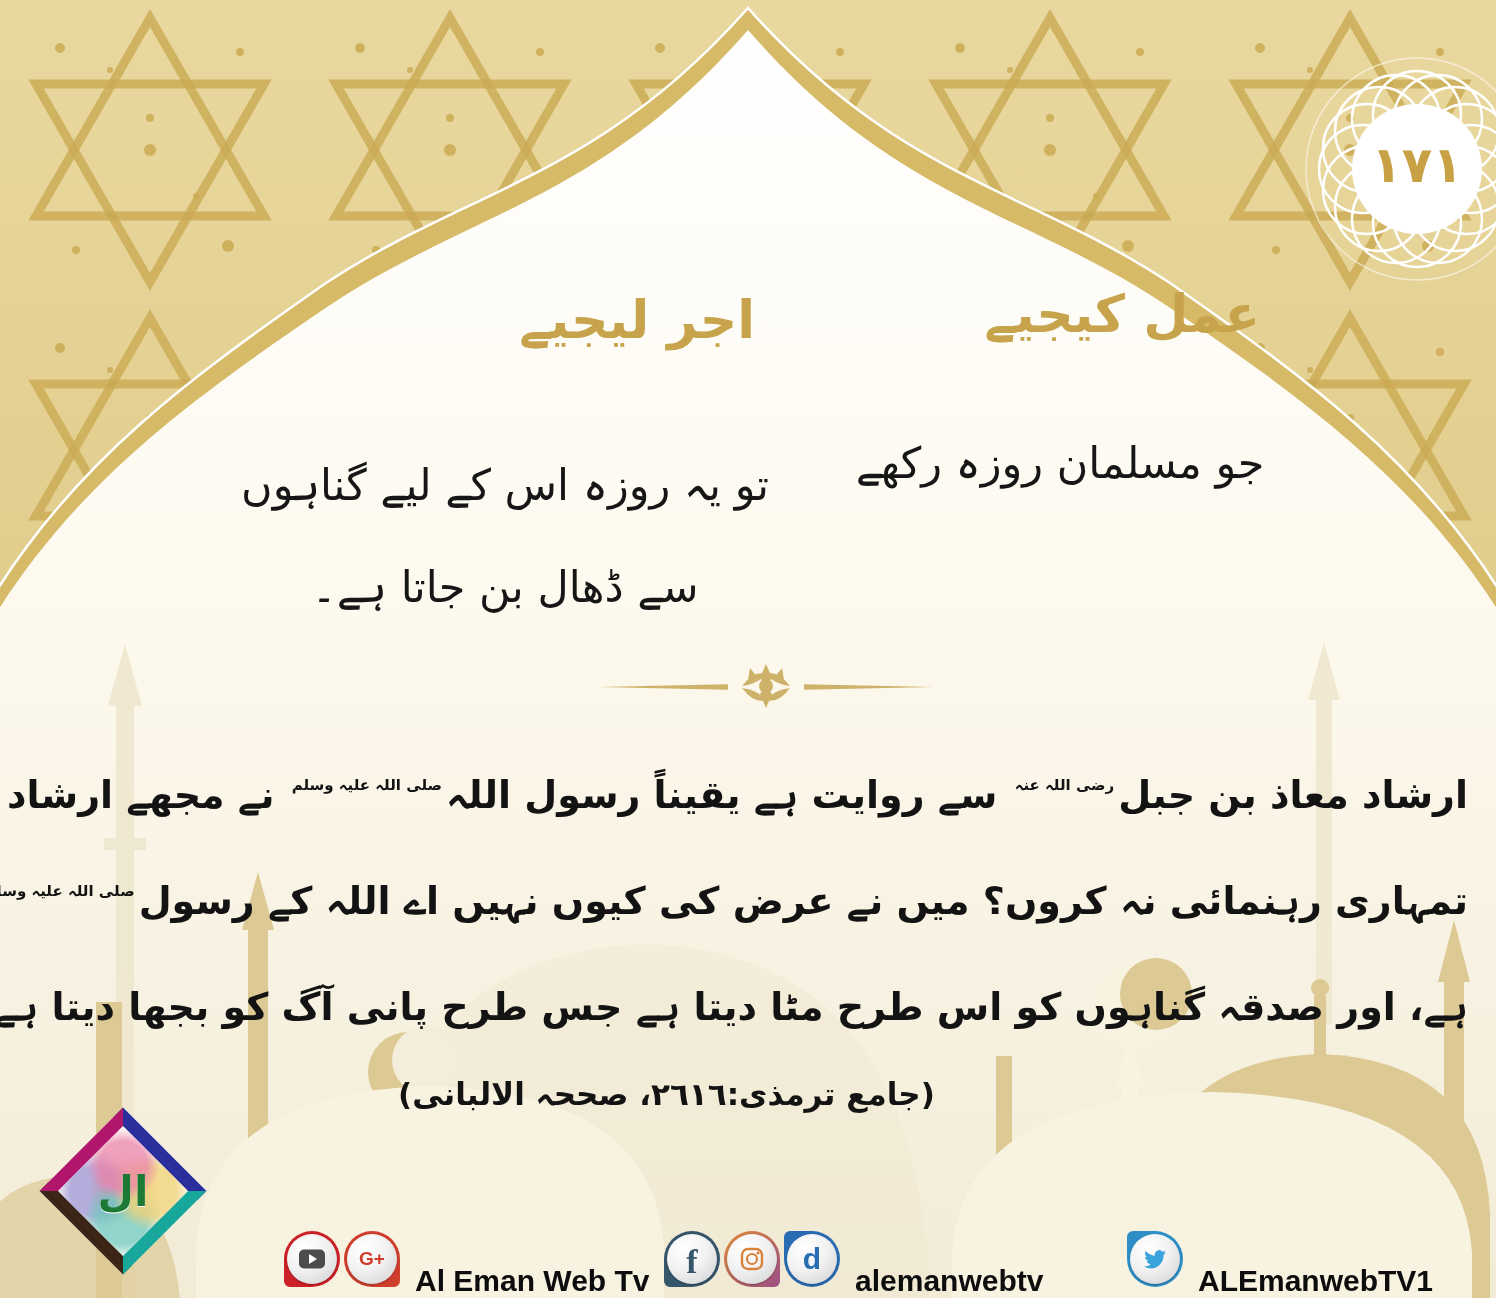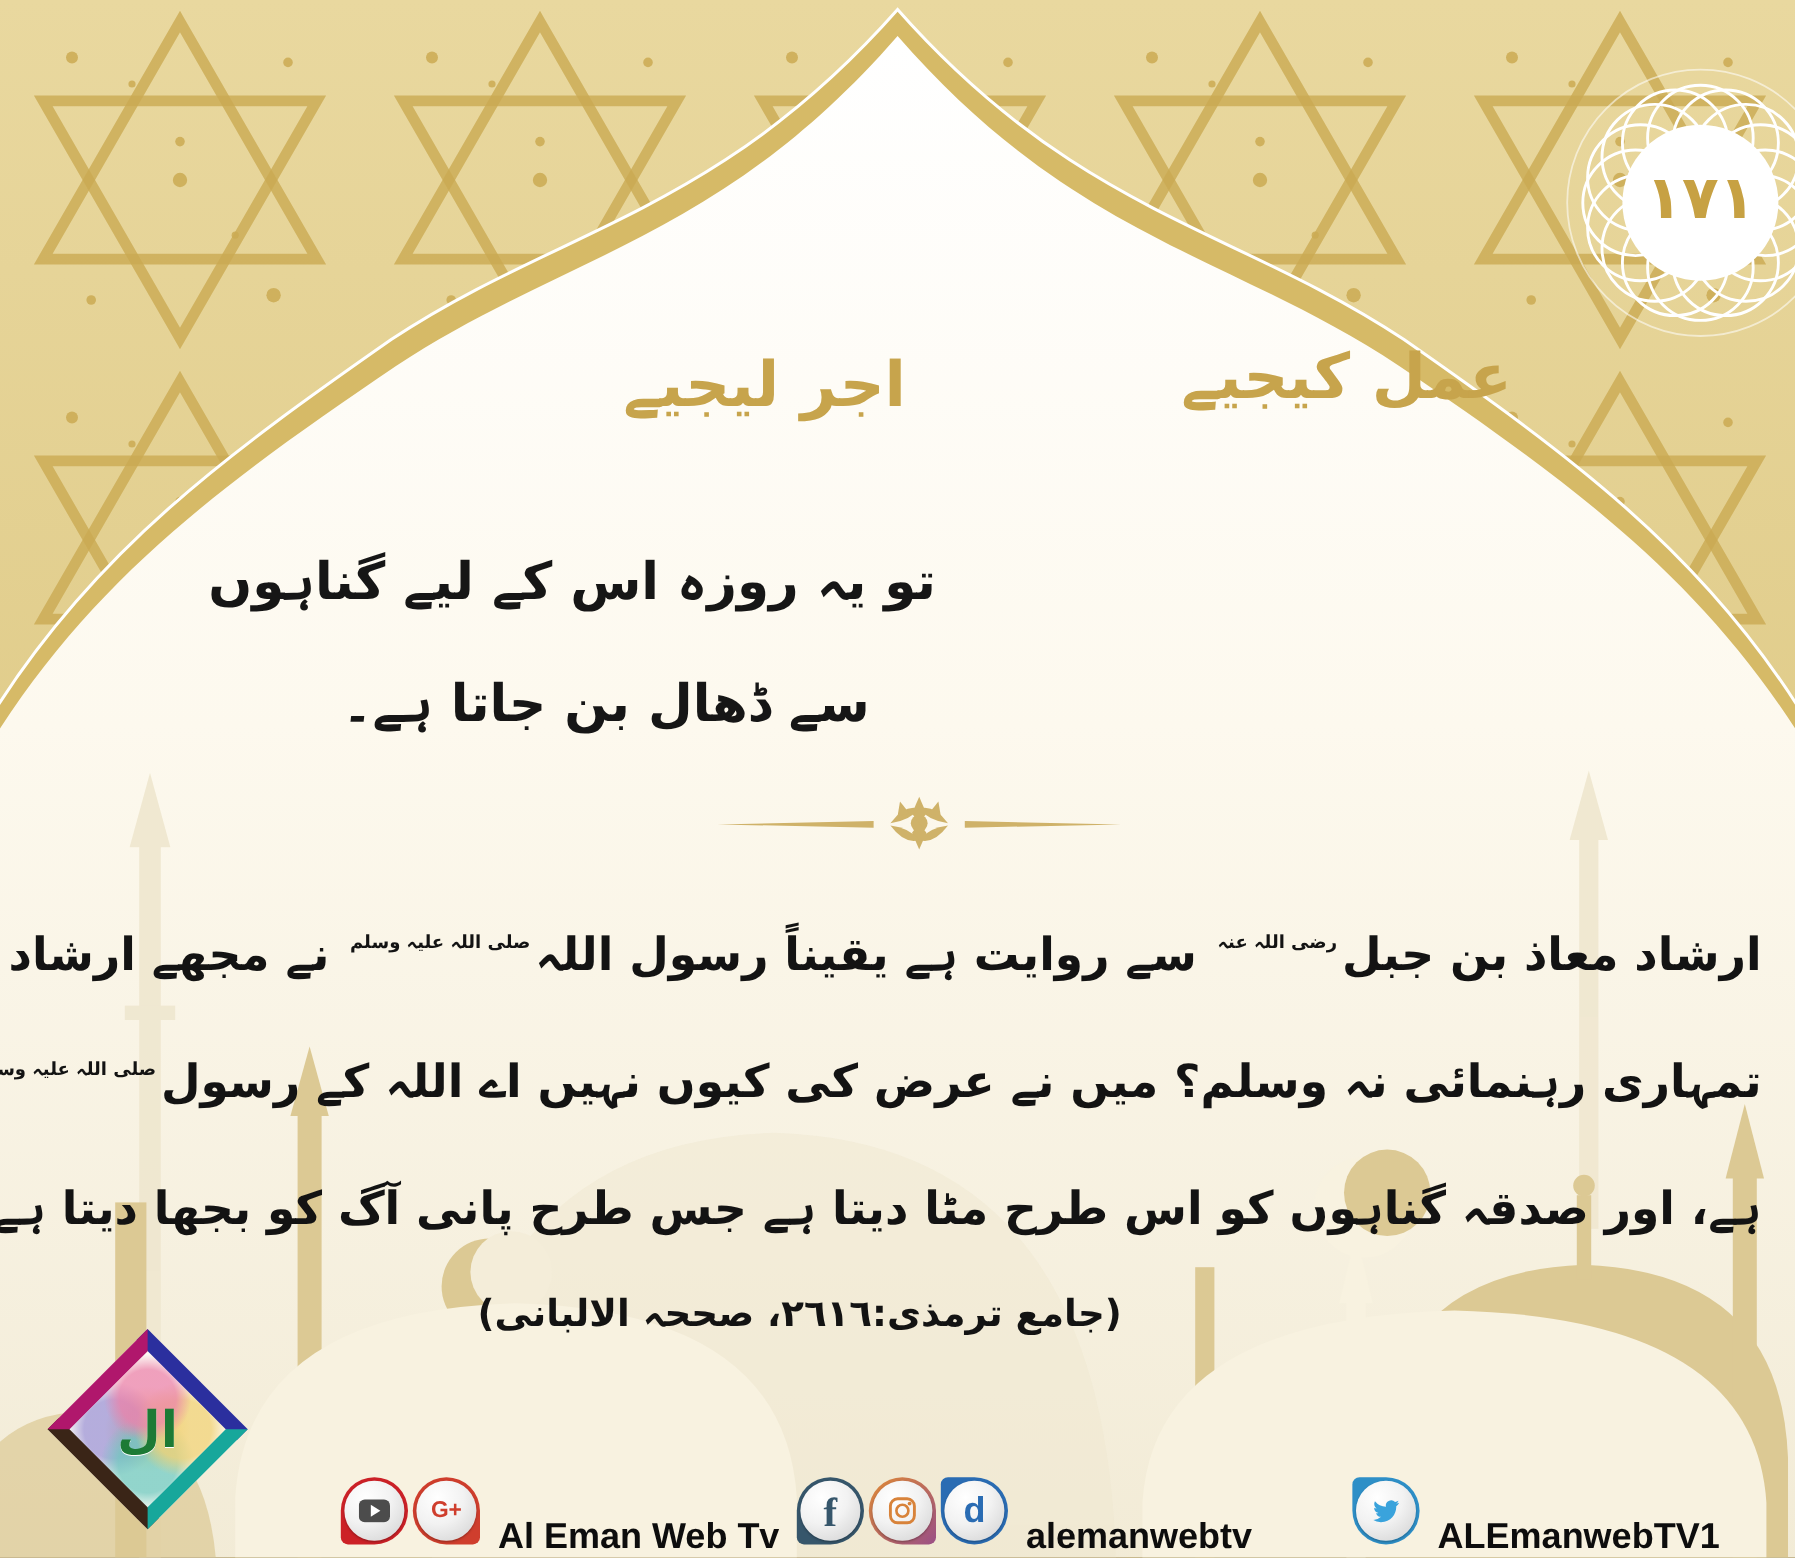--- a/index.html
+++ b/index.html
@@ -16,21 +16,21 @@
     position:absolute;left:0;top:84px;width:234px;text-align:center;
     font-size:50px;font-weight:bold;color:#c7a143;letter-spacing:3px;
   }
 
   
   .hdr{position:absolute;font-weight:bold;color:#c7a44c;font-size:52px;text-align:right;white-space:nowrap;}
   .hdr-action{left:900px;top:284px;width:360px;}
   .hdr-reward{left:415px;top:290px;width:340px;}
 
   
-  .col-text{position:absolute;color:#161616;font-weight:bold;font-size:43px;text-align:center;white-space:nowrap;}
+  .col-text{position:absolute;color:#161616;font-weight:normal;font-size:43px;text-align:center;white-space:nowrap;}
   .col-action{left:855px;top:438px;width:410px;}
   .col-reward{left:230px;top:434px;width:550px;line-height:102px;}
 
   
   .divider{position:absolute;left:596px;top:660px;width:340px;height:52px;}
 
   
   .hadith{position:absolute;left:28px;top:742px;width:1440px;color:#131313;}
   .hline{height:106px;line-height:106px;text-align:center;white-space:nowrap;font-size:38px;font-weight:bold;}
   .hon{font-size:15px;font-weight:bold;display:inline-block;vertical-align:18px;margin:0 4px;line-height:18px;}
@@ -180,20 +180,21 @@
         <circle cx="167" cy="96" r="44"></circle>
       </g>
       <circle cx="117" cy="117" r="65" fill="#ffffff"></circle>
     </svg>
     <div class="med-num" dir="rtl">۱۷۱</div>
   </div>
 
   <div class="hdr hdr-action" dir="rtl">عمل کیجیے</div>
   <div class="hdr hdr-reward" dir="rtl">اجر لیجیے</div>
 
+  <div class="col-text col-action" dir="rtl">جو مسلمان روزہ رکھے</div>
   <div class="col-text col-reward" dir="rtl">
     <div>تو یہ روزہ اس کے لیے گناہوں</div>
     <div>سے ڈھال بن جاتا ہے۔</div>
   </div>
 
   <div class="divider">
     <svg width="340" height="52" viewBox="0 0 340 52">
       <polygon points="2,27 132,24.2 132,29.8" fill="#cfb269"></polygon>
       <polygon points="338,27 208,24.2 208,29.8" fill="#cfb269"></polygon>
       <g fill="#cfb269">
@@ -208,21 +209,21 @@
           <path d="M186 8 L178 18 L188 20 Z"></path>
       </g>
     </svg>
   </div>
 
   <div class="hadith" dir="rtl">
     <div class="hline">
       <span>ارشاد معاذ بن جبل</span><span class="hon">رضی اللہ عنہ</span><span> سے روایت ہے یقیناً رسول اللہ</span><span class="hon">صلی اللہ علیہ وسلم</span><span> نے مجھے ارشاد فرمایا: کیا میں نیکی کے دروازوں کی طرف</span>
     </div>
     <div class="hline">
-      <span>تمہاری رہنمائی نہ وسلم؟ میں نے عرض کی کیوں نہیں اے اللہ کے رسول</span><span class="hon">صلی اللہ علیہ وسلم</span>
+      <span>تمہاری رہنمائی نہ کروں؟ میں نے عرض کی کیوں نہیں اے اللہ کے رسول</span><span class="hon">صلی اللہ علیہ وسلم</span>
     </div>
     <div class="hline">ہے، اور صدقہ گناہوں کو اس طرح مٹا دیتا ہے جس طرح پانی آگ کو بجھا دیتا ہے۔</div>
   </div>
 
   <div class="reference" dir="rtl">(جامع ترمذی:٢٦١٦، صححہ الالبانی)</div>
 
   <div class="logo">
     <div class="lg-sq">
       <div class="lg-flower"></div>
       <div class="lg-glyph" dir="rtl">ال</div>

